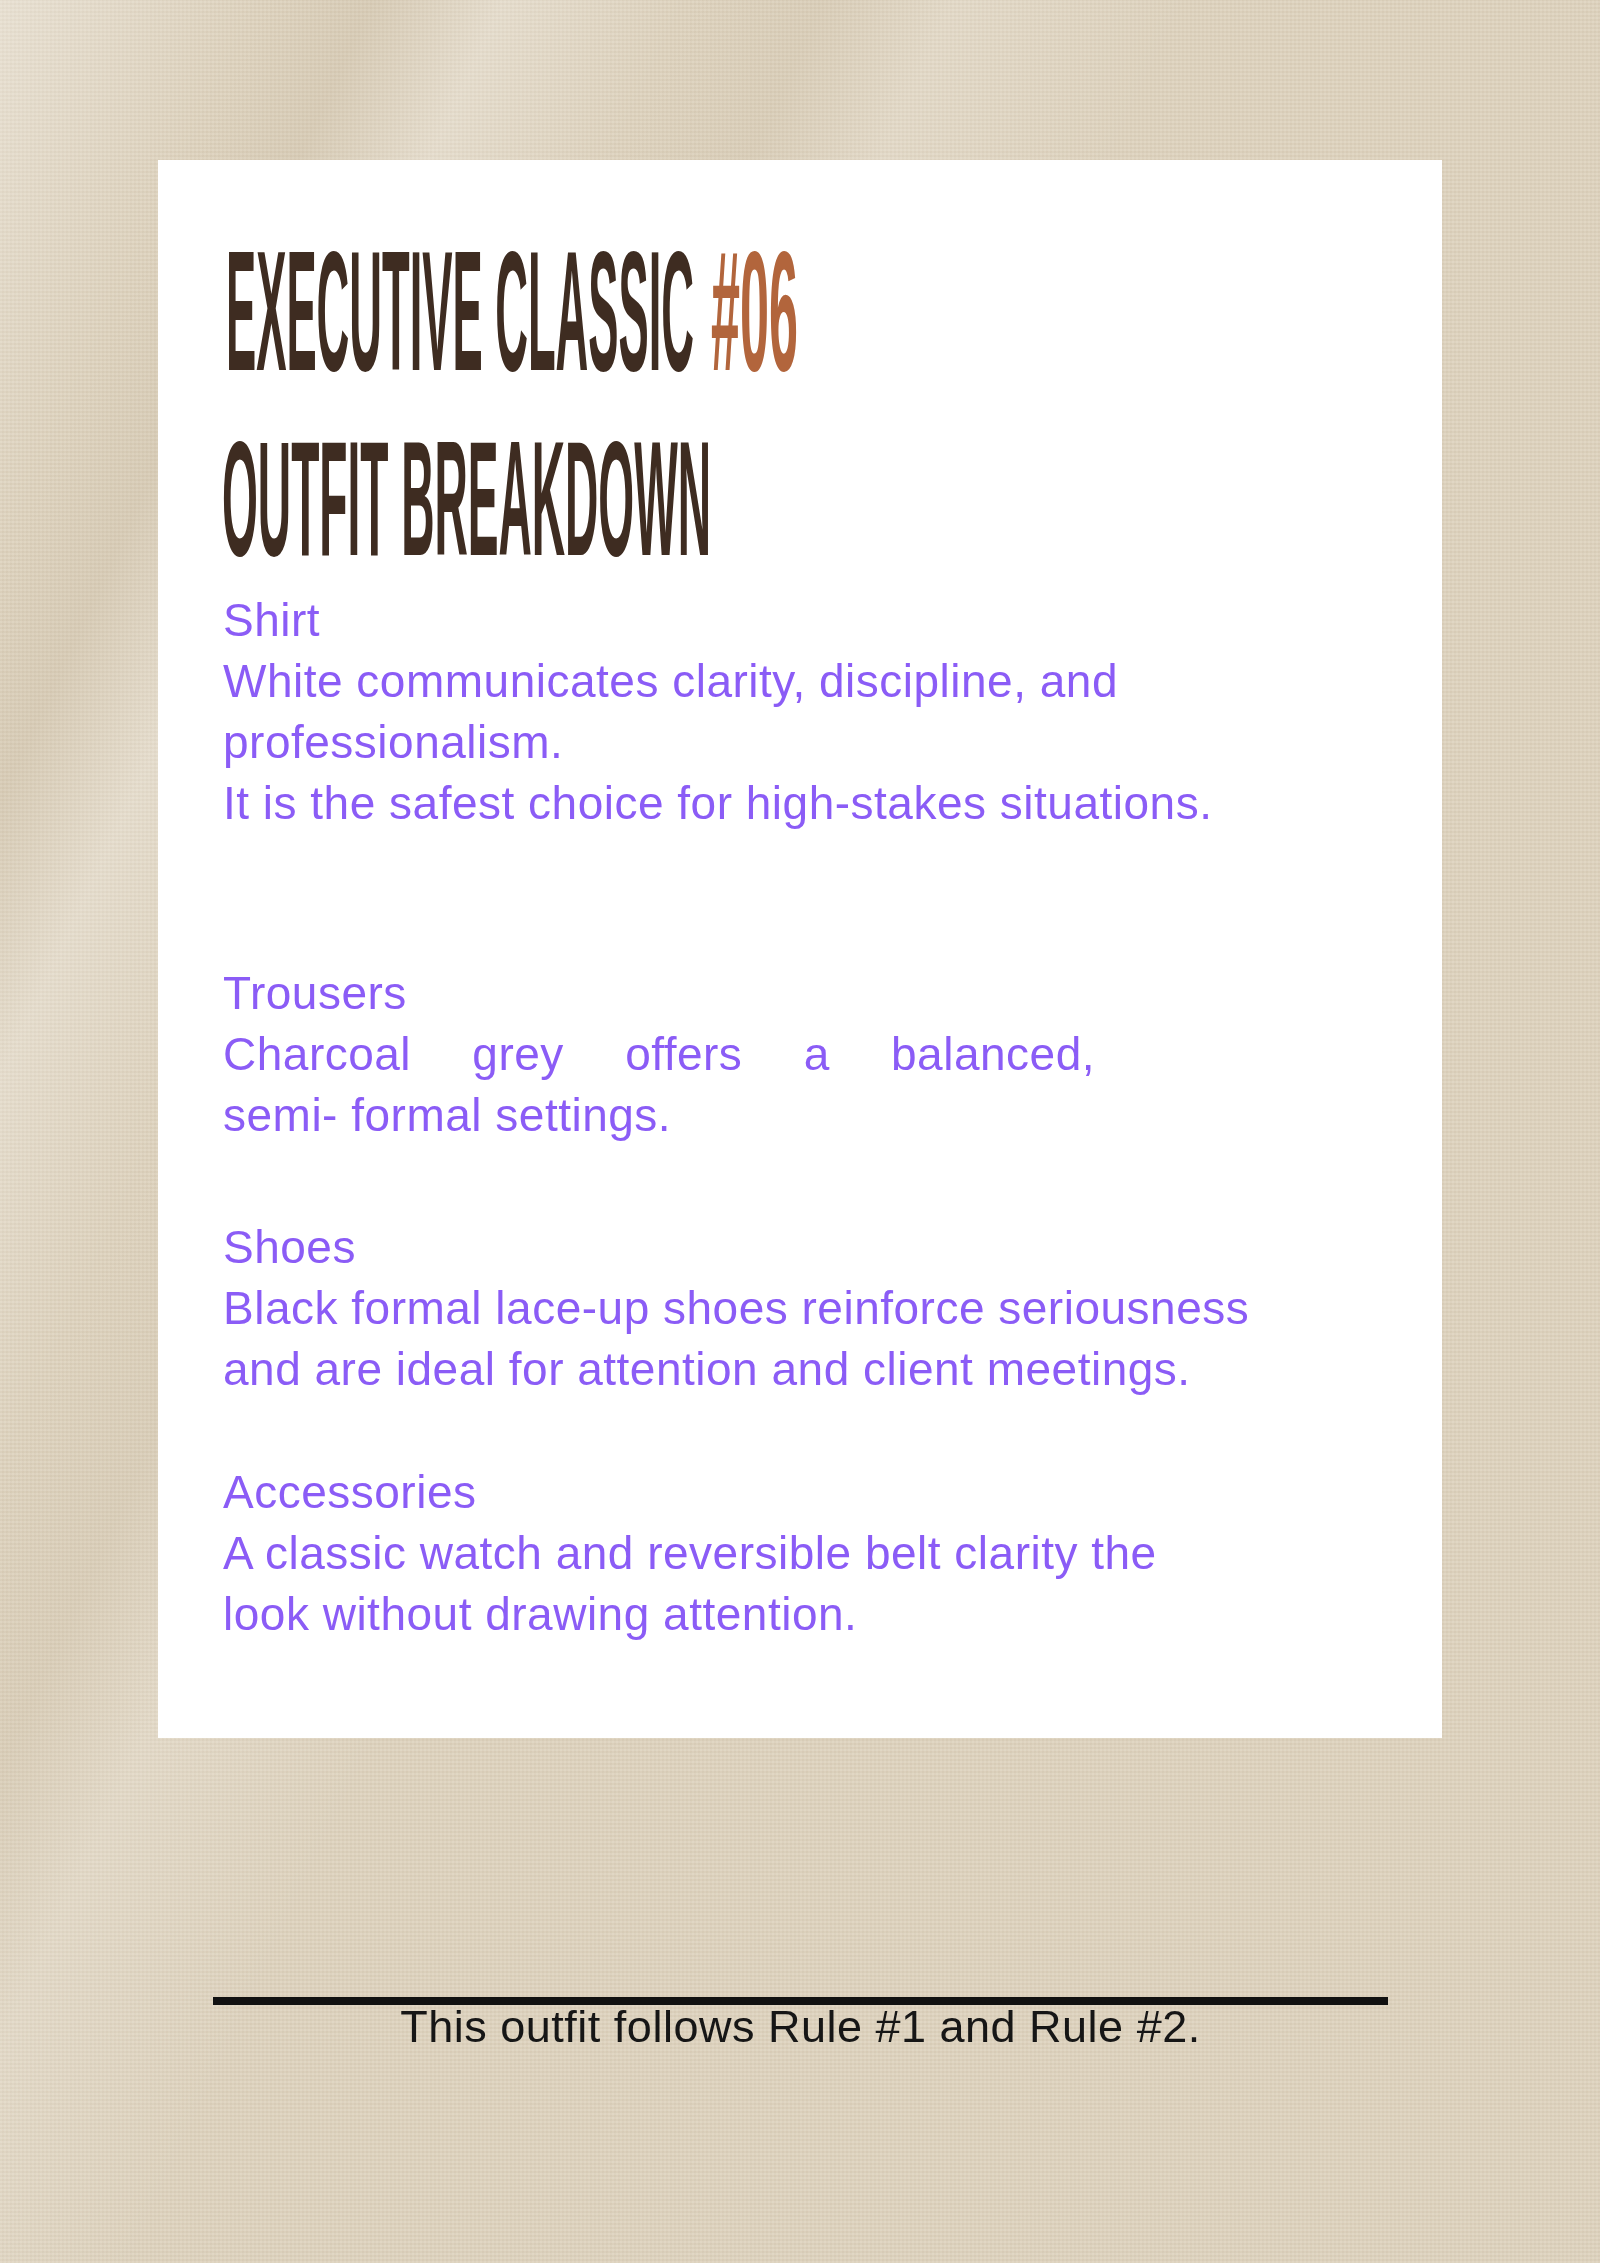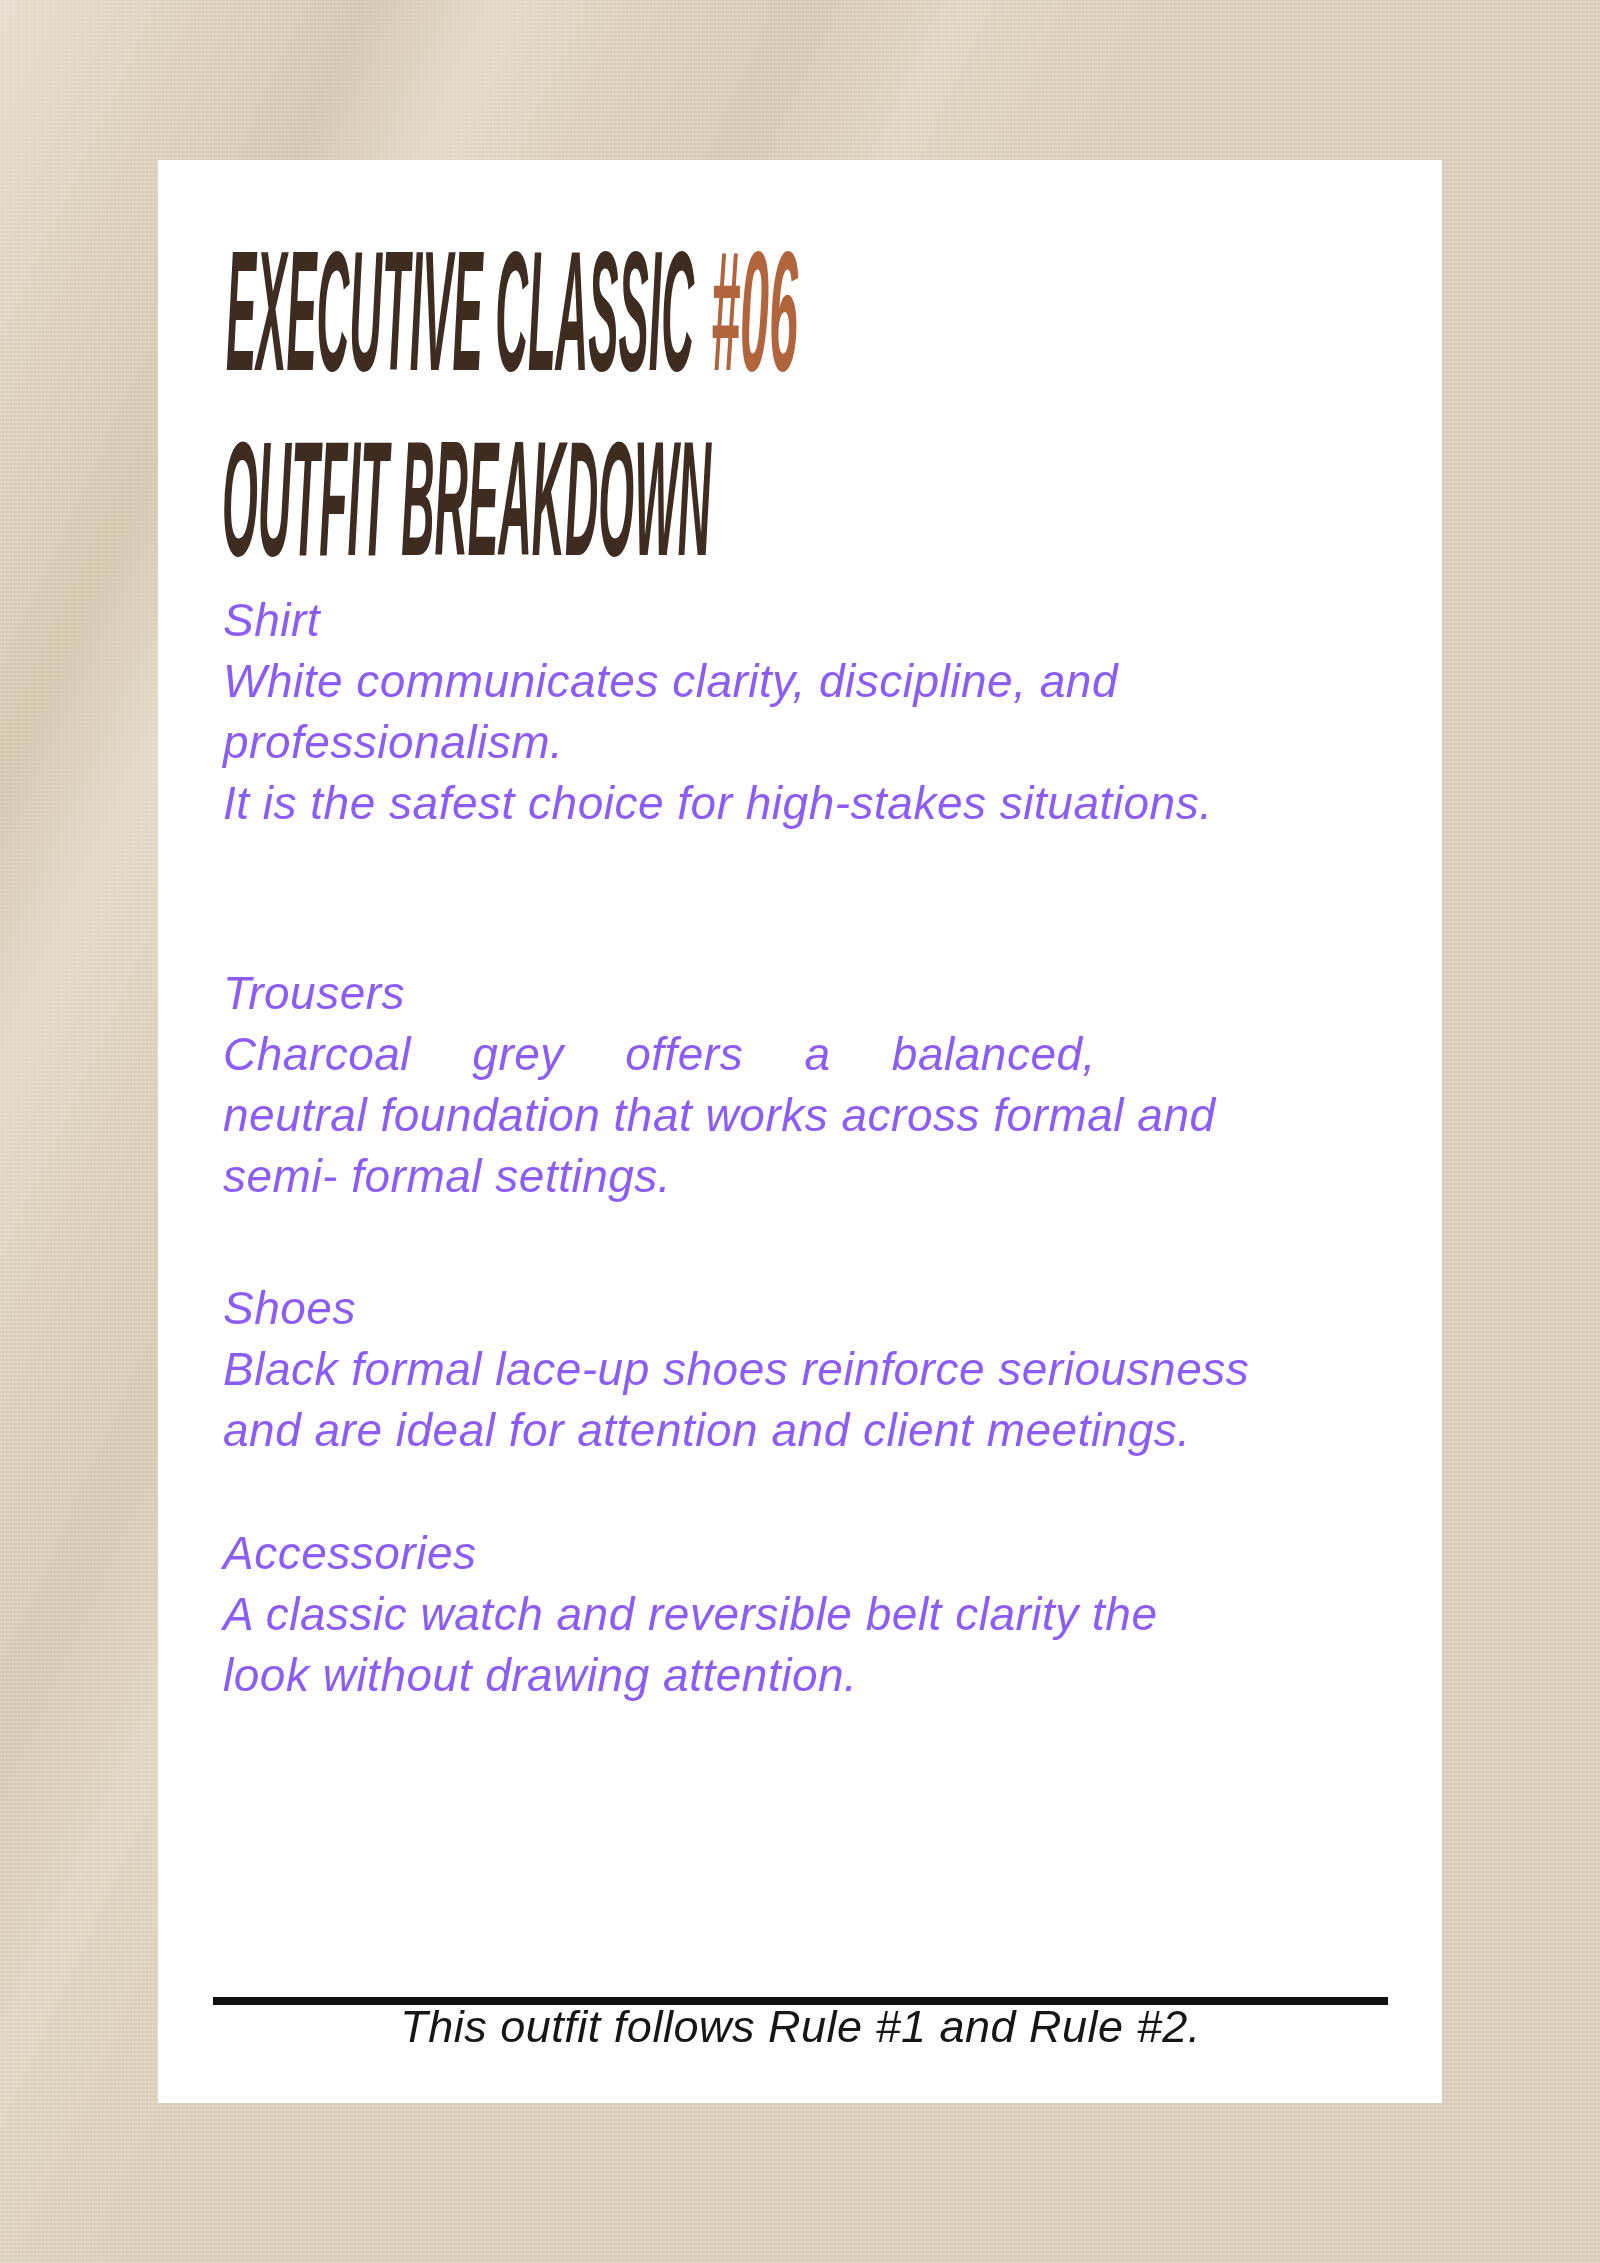--- a/index.html
+++ b/index.html
@@ -34,23 +34,22 @@
       repeating-linear-gradient(90deg,
         rgba(255,255,255,0.05) 0px, rgba(255,255,255,0.05) 2px,
         rgba(140,120,95,0.03) 2px, rgba(140,120,95,0.03) 4px);
   }
 
   .card {
     position: absolute;
     left: 158px;
     top: 160px;
     width: 1284px;
-    height: 1943px;
+    height: 1578px;
     background: #ffffff;
-    font-style: italic;
   }
 
   .title-wrap    { position: absolute; left: 68px; top: 93px;  }
   .subtitle-wrap { position: absolute; left: 64px; top: 282px; }
 
   .title-wrap svg, .subtitle-wrap svg { display: block; overflow: visible; }
 
   .content {
     position: absolute;
     left: 65px;
@@ -114,21 +113,20 @@
       <div class="section">
         <div class="label">Shirt</div>
         <div class="line">White communicates clarity, discipline, and</div>
         <div class="line">professionalism.</div>
         <div class="line">It is the safest choice for high-stakes situations.</div>
       </div>
 
       <div class="section section-m1">
         <div class="label">Trousers</div>
         <div class="line spread">Charcoal grey offers a balanced,</div>
-        <div class="line">neutral foundation that works across formal and</div>
         <div class="line">semi- formal settings.</div>
       </div>
 
       <div class="section section-m2">
         <div class="label">Shoes</div>
         <div class="line">Black formal lace-up shoes reinforce seriousness</div>
         <div class="line">and are ideal for attention and client meetings.</div>
       </div>
 
       <div class="section section-m3">

